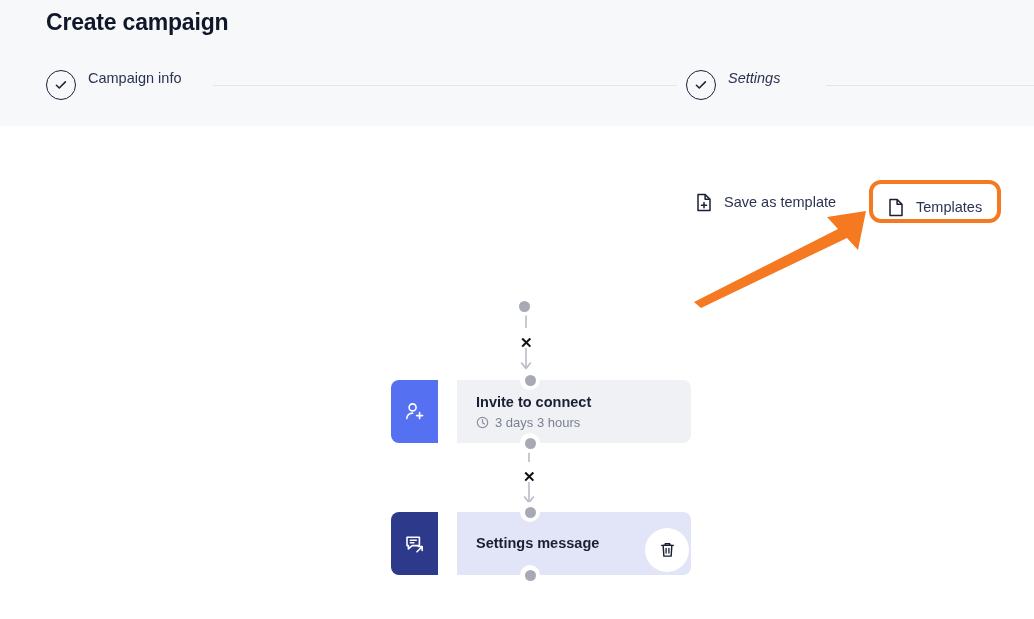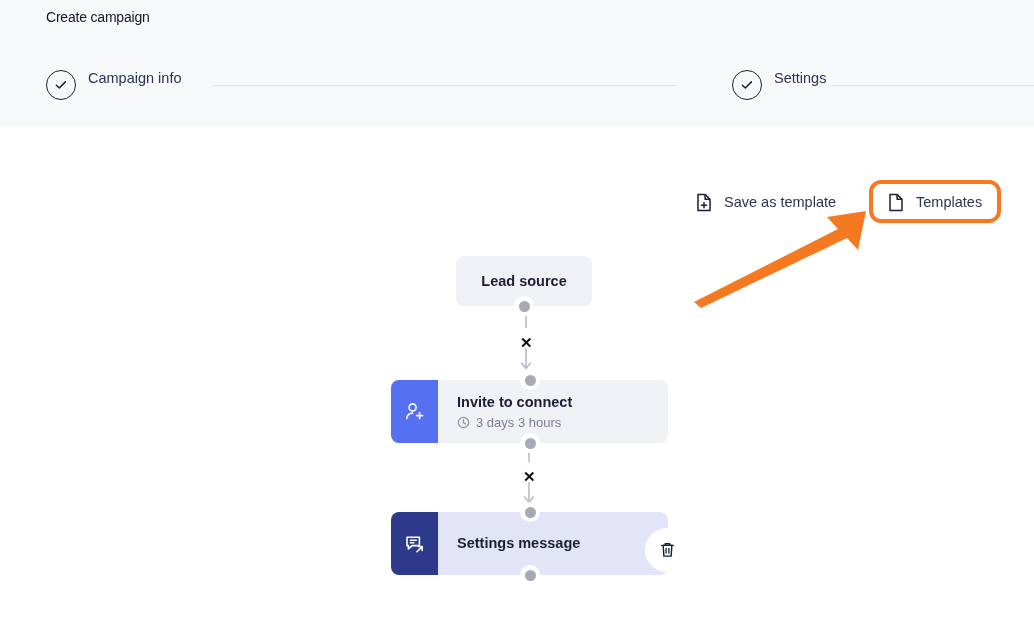--- a/index.html
+++ b/index.html
@@ -21,43 +21,43 @@
     position: absolute;
     left: 0; top: 0;
     width: 1034px;
     height: 126px;
     background: #f7f8fa;
   }
   .page-title {
     position: absolute;
     left: 46px;
     top: 9px;
-    font-size: 14px;
-    font-weight: 400;
+    font-size: 23px;
+    font-weight: 700;
     letter-spacing: -0.2px;
     color: #10172a;
   }
 
   
   .stepper {
     position: absolute;
     left: 0;
     top: 70px;
     width: 1034px;
     height: 32px;
   }
   .step {
     position: absolute;
     display: flex;
     align-items: flex-start;
     gap: 12px;
     height: 32px;
   }
   .step-1 { left: 46px; }
-  .step-2 { left: 732px; }
+  .step-2 { left: 686px; font-style: italic; }
   .step-circle {
     width: 30px;
     height: 30px;
     border-radius: 50%;
     border: 1.6px solid #1a1f36;
     box-sizing: border-box;
     display: flex;
     align-items: center;
     justify-content: center;
     background: transparent;
@@ -78,21 +78,20 @@
   .step-line-a { left: 213px; width: 464px; }
   .step-line-b { left: 826px; width: 208px; }
 
   
   .toolbar {
     position: absolute;
     top: 186px;
     left: 694px;
     height: 32px;
     display: flex;
-    align-items: center;
   }
   .tool-btn {
     display: flex;
     align-items: center;
     gap: 11px;
     background: transparent;
     border: none;
     padding: 0;
     cursor: pointer;
     font-family: inherit;
@@ -165,23 +164,24 @@
   }
   .node-lead .lead-title {
     font-size: 14.5px;
     font-weight: 700;
     color: #1a1f36;
   }
 
   
   .node-action {
     left: 391px;
-    width: 277px;
+    width: 300px;
     height: 63px;
     border-radius: 0;
+    gap: 19px;
   }
   .node-invite { top: 380px; }
   .node-msg    { top: 512px; }
 
   .node-icon {
     width: 47px;
     flex: none;
     border-radius: 8px 0 0 8px;
     display: flex;
     align-items: center;
@@ -339,23 +339,20 @@
 </div>
 
 <div class="highlight-ring"></div>
 
 <svg class="annot-arrow" viewBox="0 0 186 110">
   <path d="M6 104 L150 31 L139 19 L178 13 L170 52 L159 40 L13 110 Z" fill="#f47920"></path>
 </svg>
 
 <div class="flow">
 
-  <div class="node node-lead">
-    <span class="lead-title">Lead source</span>
-  </div>
 
   <div class="port port-lead-out"></div>
 
   <div class="conn conn-1">
     <svg width="40" height="72" viewBox="0 0 40 72" fill="none">
       <path d="M20 0 V24" stroke="#b9bcc6" stroke-width="1.6"></path>
       <path d="M20 44 V64" stroke="#b9bcc6" stroke-width="1.6"></path>
       <path d="M15.6 59 L20 64.6 L24.4 59" stroke="#b9bcc6" stroke-width="1.6" stroke-linecap="round" stroke-linejoin="round" fill="none"></path>
     </svg>
   </div>

